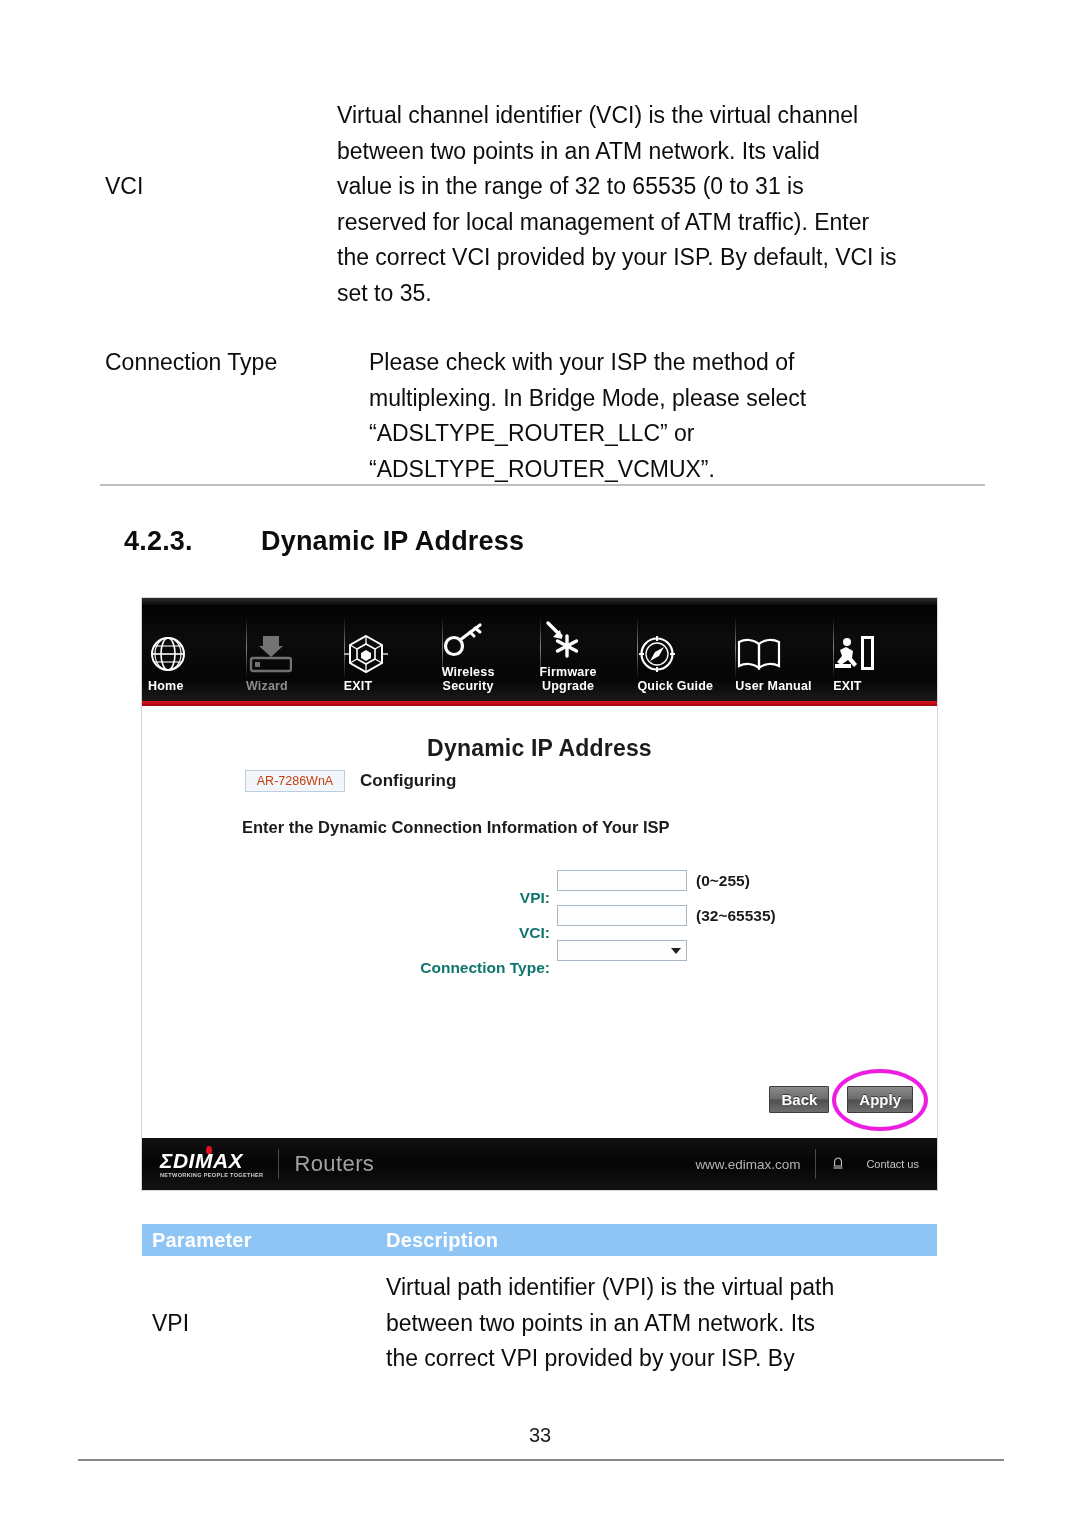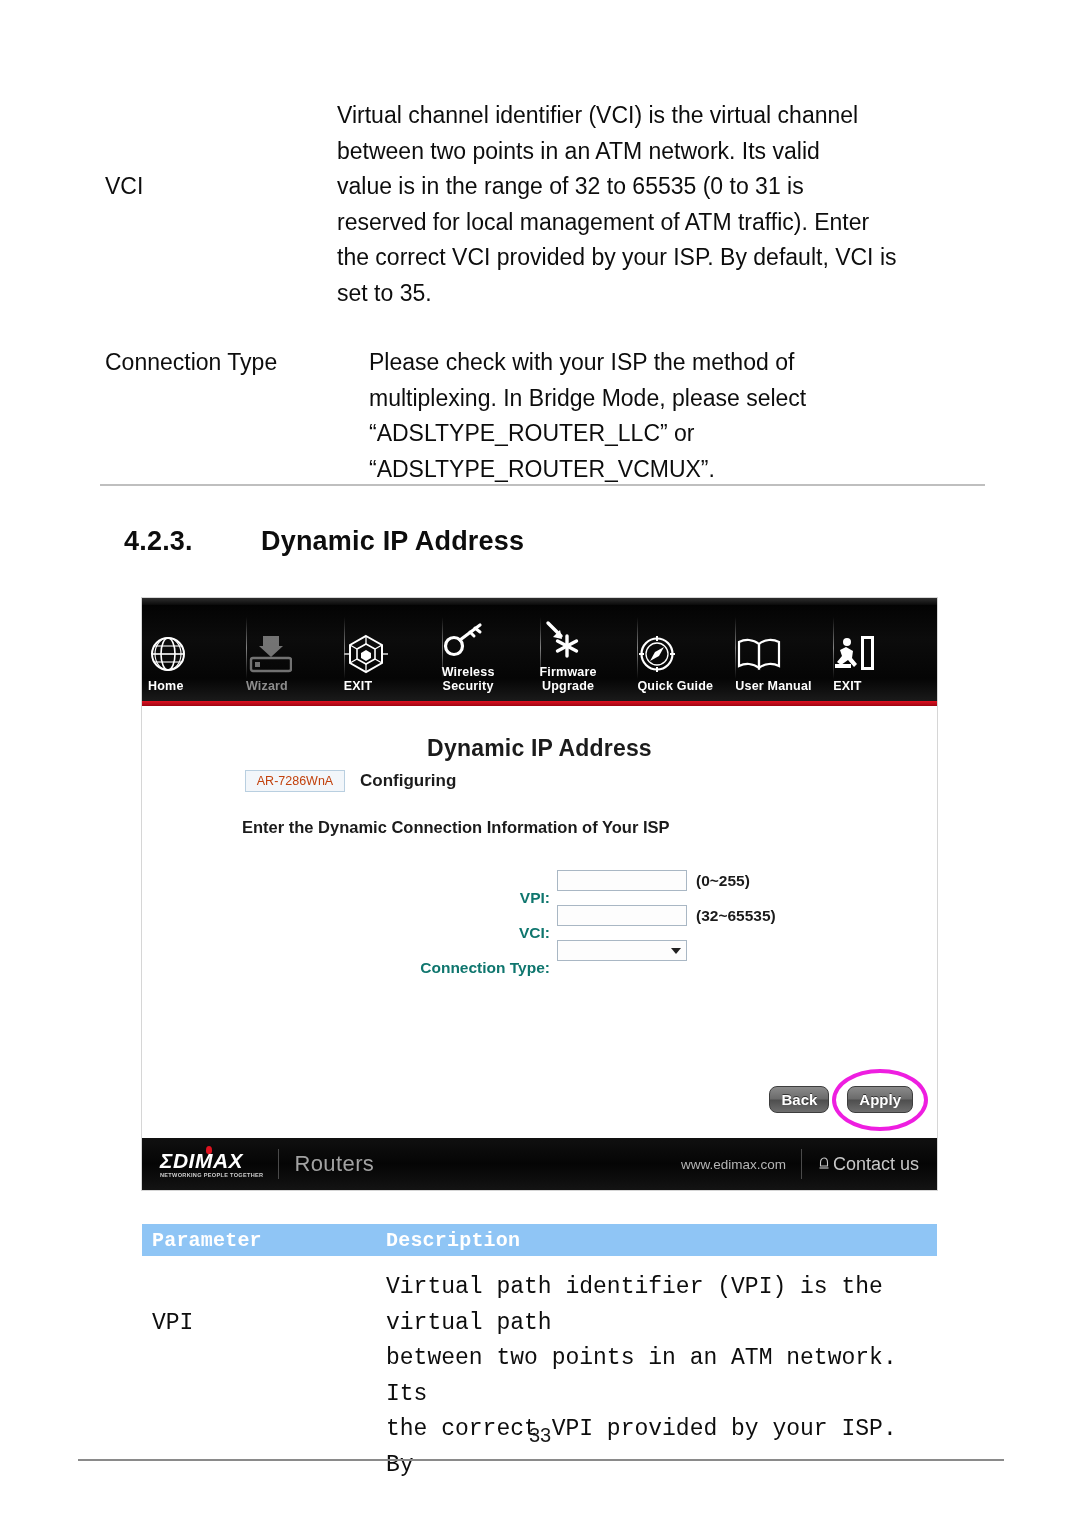--- a/index.html
+++ b/index.html
@@ -238,21 +238,21 @@
     right: 24px;
     bottom: 25px;
     display: flex;
     align-items: center;
     gap: 18px;
   }
   .gbtn {
     min-width: 58px;
     height: 27px;
     padding: 12px 11px;
-    border-radius: 8px;
+    border-radius: 1px;
     background: linear-gradient(to bottom,#8b8b8b 0%, #6b6b6b 48%, #4e4e4e 52%, #6e6e6e 100%);
     border: 1px solid #3d3d3d;
     color: #ffffff;
     font-size: 15px;
     font-weight: bold;
     display: flex;
     align-items: center;
     justify-content: center;
     box-sizing: border-box;
     text-shadow: 0 -1px 0 rgba(0,0,0,.55);
@@ -303,29 +303,28 @@
     border-radius: 50% 50% 40% 40%;
   }
   .foot-div {
     width: 1px; height: 30px;
     background: #4a4a4a;
     margin: 0 15px;
   }
   .foot-cat { font-size: 22px; color: #a2a2a2; letter-spacing: .4px; }
   .foot-right { margin-left: auto; display:flex; align-items:center; }
   .foot-url { font-size: 13.5px; color: #b5b5b5; }
-  .foot-contact { font-size: 18px; color: #c8c8c8; display:flex; align-items:center; gap:2px; }
+  .foot-contact { font-size: 11px; color: #c8c8c8; display:flex; align-items:center; gap:21px; }
 
   
   #table2 {
     position: absolute;
     left: 142px;
     top: 1224px;
     width: 795px;
-    font-family: Liberation Mono, monospace;
   }
   #table2 .thead {
     display: grid;
     grid-template-columns: 234px 1fr;
     background: #8fc5f5;
     height: 32px;
     align-items: center;
   }
   #table2 .th {
     font-size: 20px;

